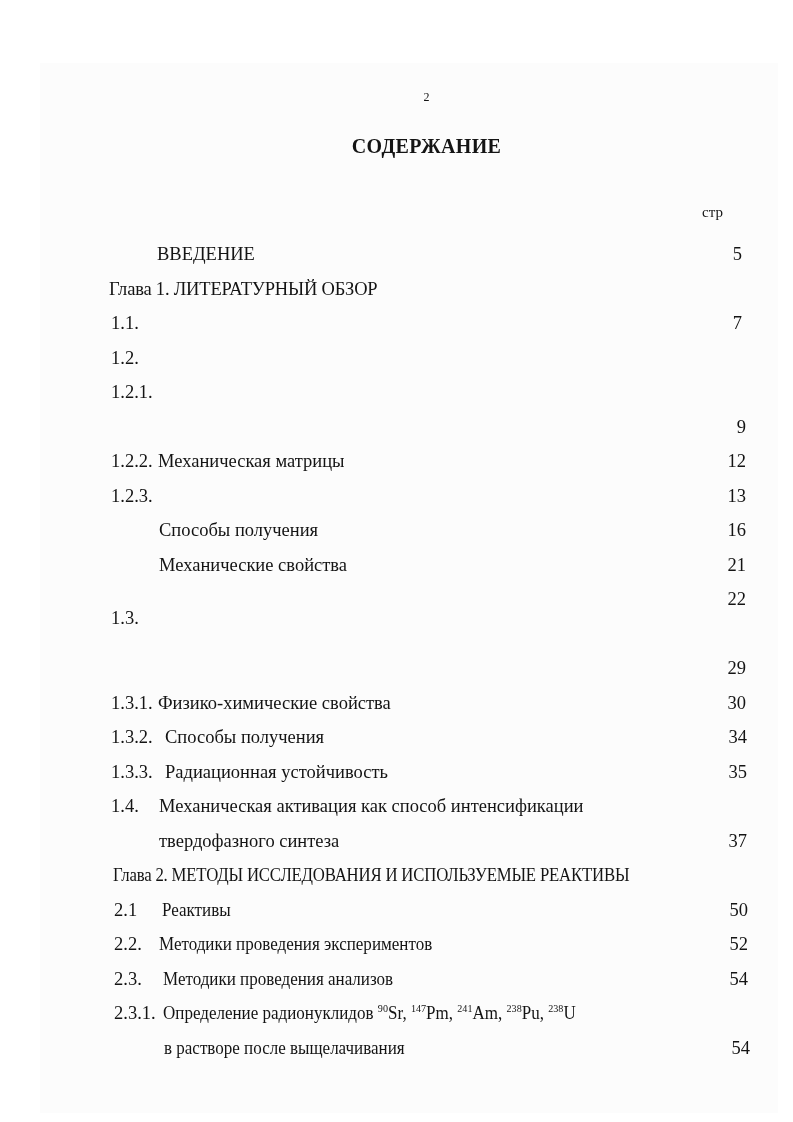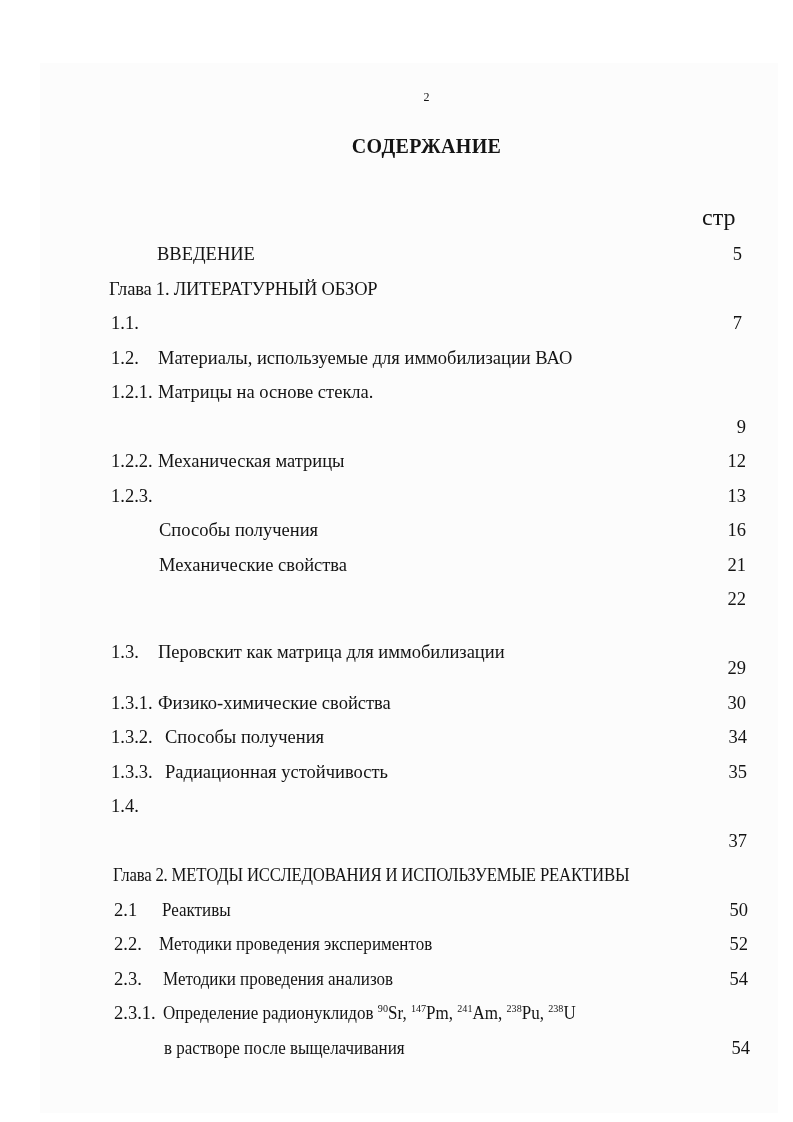--- a/index.html
+++ b/index.html
@@ -38,21 +38,21 @@
       top: 135px;
       text-align: center;
       font-size: 20px;
       font-weight: bold;
       letter-spacing: 0.3px;
     }
     .col-header {
       position: absolute;
       left: 702px;
       top: 204px;
-      font-size: 24px;
+      font-size: 15px;
     }
     .toc {
       position: absolute;
       left: 0;
       top: 237px;
       width: 793px;
     }
     .row {
       position: absolute;
       left: 0;
@@ -97,26 +97,24 @@
     <span class="label" style="left:109px">Глава 1. ЛИТЕРАТУРНЫЙ ОБЗОР</span>
   </div>
 
   <div class="row" style="top:69px">
     <span class="num" style="left:111px">1.1.</span>
     <span class="pg" style="right:51px">7</span>
   </div>
 
   <div class="row" style="top:103.5px">
     <span class="num" style="left:111px">1.2.</span>
-    <span class="label" style="left:158px">Материалы, используемые для иммобилизации ВАО</span>
   </div>
 
   <div class="row" style="top:138px">
     <span class="num" style="left:111px">1.2.1.</span>
-    <span class="label" style="left:158px">Матрицы на основе стекла.</span>
   </div>
 
   <div class="row" style="top:172.5px">
     <span class="pg" style="right:47px">9</span>
   </div>
 
   <div class="row" style="top:207px">
     <span class="num" style="left:111px">1.2.2.</span>
     <span class="label" style="left:158px">Механическая матрицы</span>
     <span class="pg" style="right:47px">12</span>
@@ -134,23 +132,22 @@
 
   <div class="row" style="top:310.5px">
     <span class="label" style="left:159px">Механические свойства</span>
     <span class="pg" style="right:47px">21</span>
   </div>
 
   <div class="row" style="top:345px">
     <span class="pg" style="right:47px">22</span>
   </div>
 
-  <div class="row" style="top:398px">
+  <div class="row" style="top:364px">
     <span class="num" style="left:111px">1.3.</span>
-    <span class="label" style="left:158px">Перовскит как матрица для иммобилизации</span>
   </div>
 
   <div class="row" style="top:414px">
     <span class="pg" style="right:47px">29</span>
   </div>
 
   <div class="row" style="top:448.5px">
     <span class="num" style="left:111px">1.3.1.</span>
     <span class="label" style="left:158px">Физико-химические свойства</span>
     <span class="pg" style="right:47px">30</span>
@@ -163,23 +160,25 @@
   </div>
 
   <div class="row" style="top:517.5px">
     <span class="num" style="left:111px">1.3.3.</span>
     <span class="label" style="left:165px">Радиационная устойчивость</span>
     <span class="pg" style="right:46px">35</span>
   </div>
 
   <div class="row" style="top:552px">
     <span class="num" style="left:111px">1.4.</span>
+    <span class="label" style="left:159px">Механическая активация как способ интенсификации</span>
   </div>
 
   <div class="row" style="top:586.5px">
+    <span class="label" style="left:159px">твердофазного синтеза</span>
     <span class="pg" style="right:46px">37</span>
   </div>
 
   <div class="row chapter" style="top:621px">
     <span class="label condensed" style="left:113px; transform: scaleX(0.905);">Глава 2. МЕТОДЫ ИССЛЕДОВАНИЯ И ИСПОЛЬЗУЕМЫЕ РЕАКТИВЫ</span>
   </div>
 
   <div class="row" style="top:655.5px">
     <span class="num" style="left:114px">2.1</span>
     <span class="label condensed" style="left:162px">Реактивы</span>

